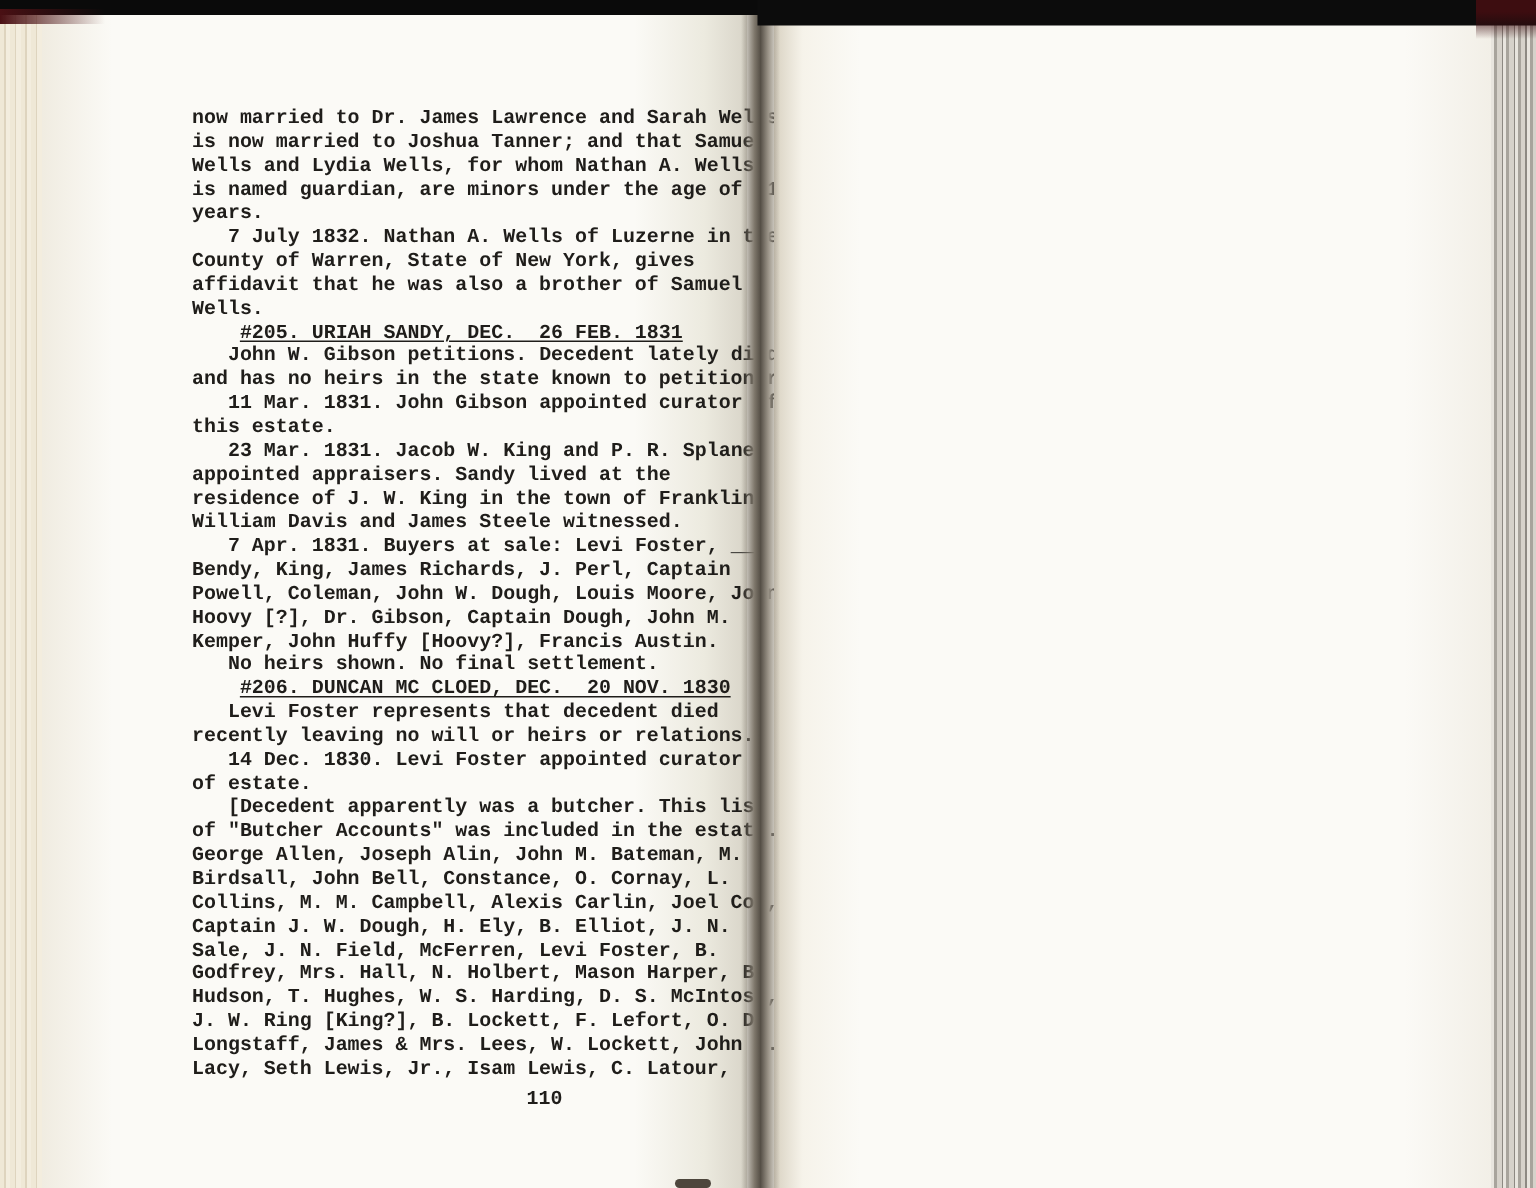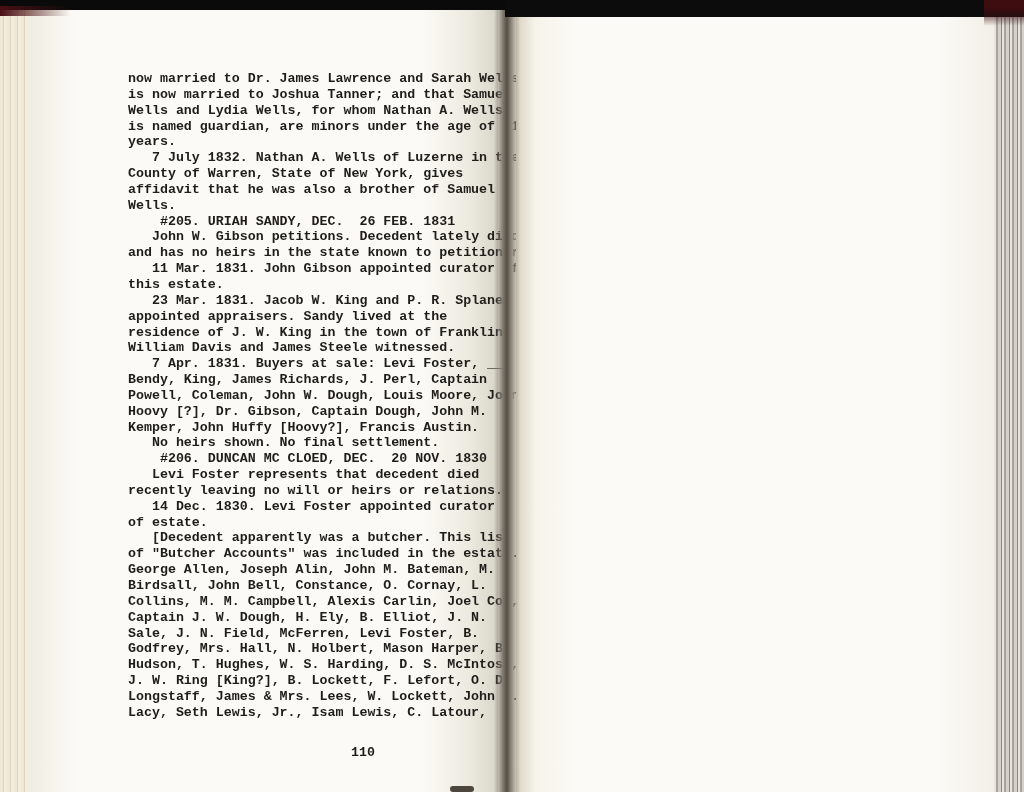--- a/index.html
+++ b/index.html
@@ -27,22 +27,22 @@
         background:linear-gradient(90deg,#d9d2c2 0,#f6f3ea 4%,#fbfaf6 12%,#fbfaf6 88%,#f2efe7 100%);}
   .gutter{position:absolute;left:494px;top:0;width:26px;height:792px;
         background:linear-gradient(90deg,rgba(90,84,74,0) 0,#7d766a 35%,#554f46 50%,#9b9488 70%,rgba(155,148,136,0) 100%);}
   .bottom-smudge{position:absolute;left:450px;top:786px;width:24px;height:6px;background:#4d463c;border-radius:3px;}
 
   
   .textcol{position:absolute;color:#1f1d1a;font-size:13.3px;line-height:15.85px;
         font-weight:600;white-space:pre;}
   .textcol-left{left:100px;top:61px;width:412px;}
   .line{height:15.85px;}
-  .line .u{text-underline-offset:2px;text-decoration-thickness:1.3px;}
-  .pagenum{margin-top:20px;text-align:center;width:100%;}
+  .line .u{text-decoration:underline;text-underline-offset:2px;text-decoration-thickness:1.3px;}
+  .pagenum{margin-top:0;text-align:center;width:100%;}
 </style>
 </head>
 <body>
 
 <div class="scan">
   <div class="left-edge"></div>
   <div class="right-edge"></div>
 
   <div class="page page-left">
     <div class="textcol textcol-left"><div class="line"><span>now married to Dr. James Lawrence and Sarah Wells</span></div><div class="line"><span>is now married to Joshua Tanner; and that Samuel</span></div><div class="line"><span>Wells and Lydia Wells, for whom Nathan A. Wells</span></div><div class="line"><span>is named guardian, are minors under the age of 21</span></div><div class="line"><span>years.</span></div><div class="line">   <span>7 July 1832. Nathan A. Wells of Luzerne in the</span></div><div class="line"><span>County of Warren, State of New York, gives</span></div><div class="line"><span>affidavit that he was also a brother of Samuel</span></div><div class="line"><span>Wells.</span></div><div class="line">    <span class="u">#205. URIAH SANDY, DEC.  26 FEB. 1831</span></div><div class="line">   <span>John W. Gibson petitions. Decedent lately died</span></div><div class="line"><span>and has no heirs in the state known to petitioner.</span></div><div class="line">   <span>11 Mar. 1831. John Gibson appointed curator of</span></div><div class="line"><span>this estate.</span></div><div class="line">   <span>23 Mar. 1831. Jacob W. King and P. R. Splane</span></div><div class="line"><span>appointed appraisers. Sandy lived at the</span></div><div class="line"><span>residence of J. W. King in the town of Franklin.</span></div><div class="line"><span>William Davis and James Steele witnessed.</span></div><div class="line">   <span>7 Apr. 1831. Buyers at sale: Levi Foster, ___</span></div><div class="line"><span>Bendy, King, James Richards, J. Perl, Captain</span></div><div class="line"><span>Powell, Coleman, John W. Dough, Louis Moore, John</span></div><div class="line"><span>Hoovy [?], Dr. Gibson, Captain Dough, John M.</span></div><div class="line"><span>Kemper, John Huffy [Hoovy?], Francis Austin.</span></div><div class="line">   <span>No heirs shown. No final settlement.</span></div><div class="line">    <span class="u">#206. DUNCAN MC CLOED, DEC.  20 NOV. 1830</span></div><div class="line">   <span>Levi Foster represents that decedent died</span></div><div class="line"><span>recently leaving no will or heirs or relations.</span></div><div class="line">   <span>14 Dec. 1830. Levi Foster appointed curator</span></div><div class="line"><span>of estate.</span></div><div class="line">   <span>[Decedent apparently was a butcher. This list</span></div><div class="line"><span>of "Butcher Accounts" was included in the estate.]</span></div><div class="line"><span>George Allen, Joseph Alin, John M. Bateman, M.</span></div><div class="line"><span>Birdsall, John Bell, Constance, O. Cornay, L.</span></div><div class="line"><span>Collins, M. M. Campbell, Alexis Carlin, Joel Coe,</span></div><div class="line"><span>Captain J. W. Dough, H. Ely, B. Elliot, J. N.</span></div><div class="line"><span>Sale, J. N. Field, McFerren, Levi Foster, B.</span></div><div class="line"><span>Godfrey, Mrs. Hall, N. Holbert, Mason Harper, B.</span></div><div class="line"><span>Hudson, T. Hughes, W. S. Harding, D. S. McIntosh,</span></div><div class="line"><span>J. W. Ring [King?], B. Lockett, F. Lefort, O. D.</span></div><div class="line"><span>Longstaff, James &amp; Mrs. Lees, W. Lockett, John O.</span></div><div class="line"><span>Lacy, Seth Lewis, Jr., Isam Lewis, C. Latour,</span></div></div>

